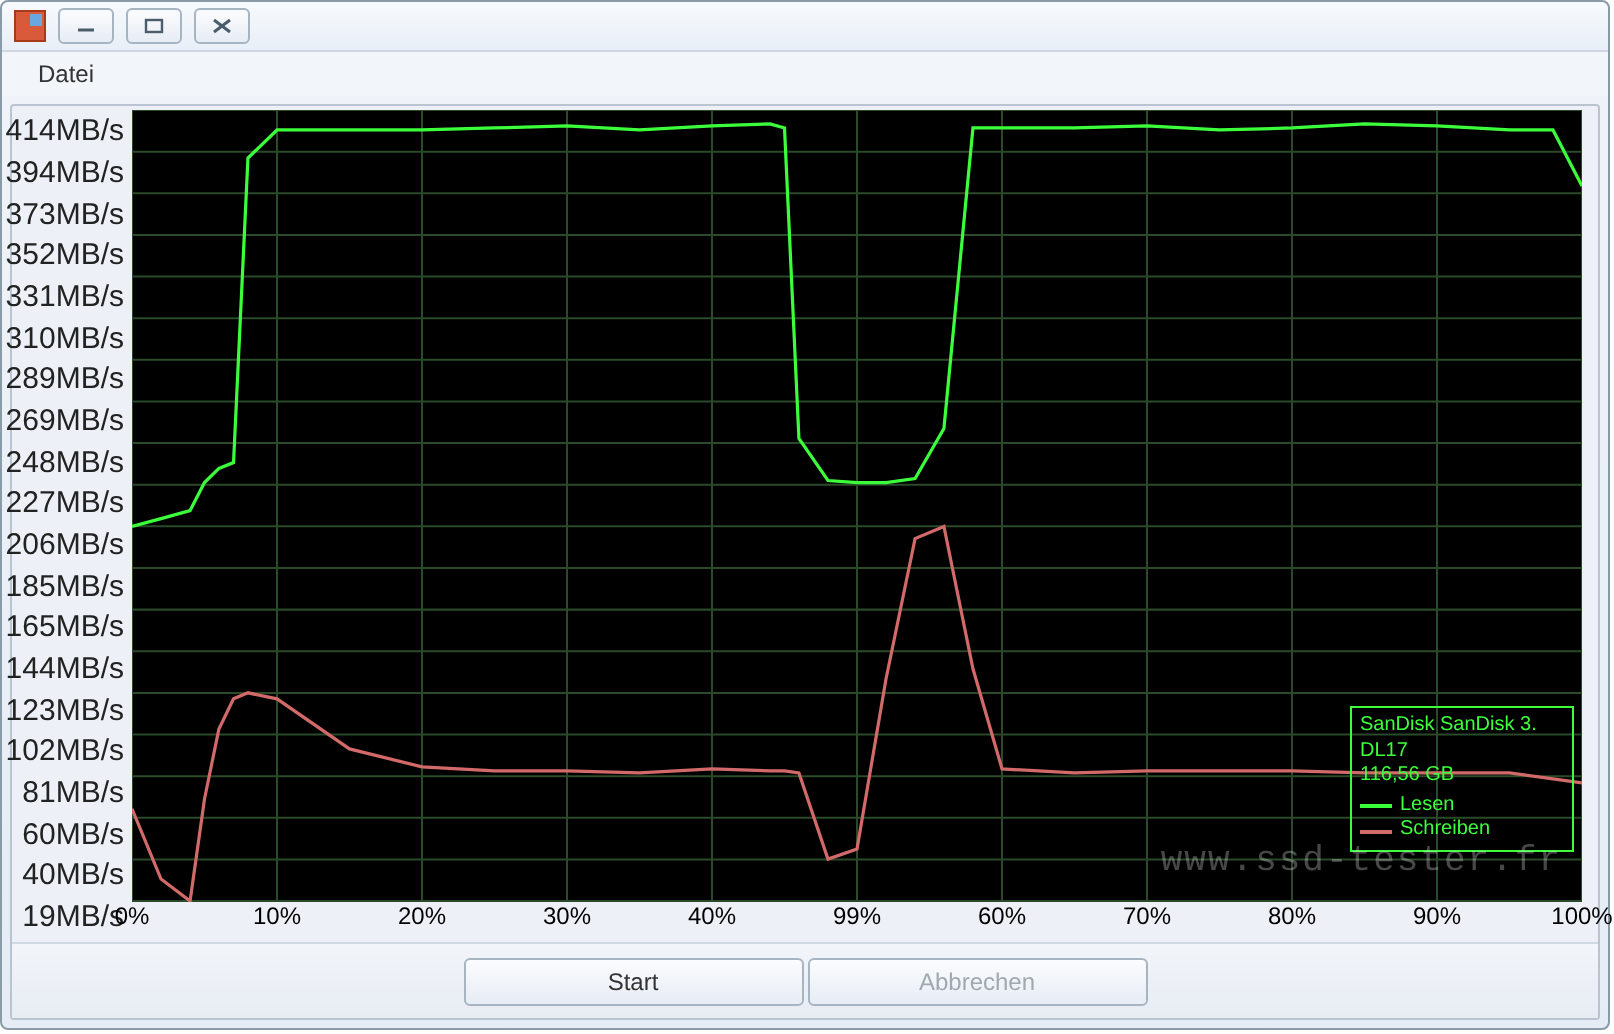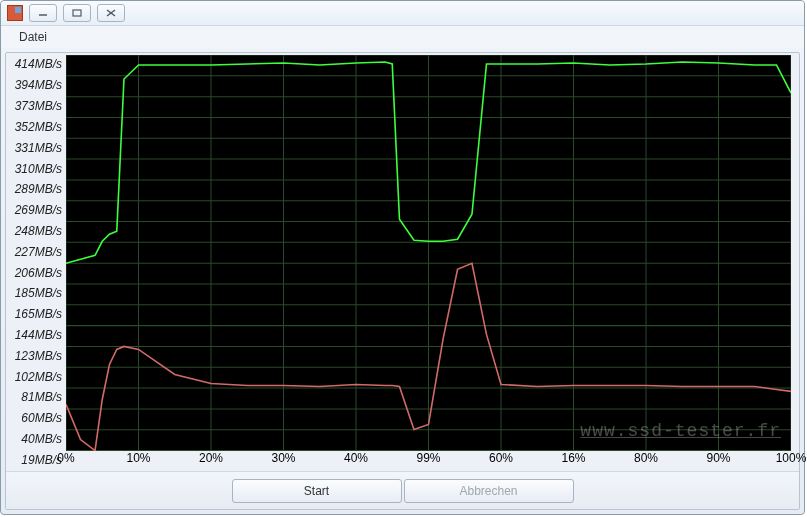--- a/index.html
+++ b/index.html
@@ -91,22 +91,21 @@
   }
   .y-axis {
     width: 58px;
     position: relative;
     display: flex;
     flex-direction: column;
     justify-content: space-between;
     align-items: flex-end;
     padding: 2px 4px 2px 0;
     color: #222;
-    font-size: 12px;
-    font-style: italic;
+    font-size: 15px;
   }
   .plot-col {
     flex: 1;
     display: flex;
     flex-direction: column;
   }
   .plot {
     flex: 1;
     background: #000;
     position: relative;
@@ -158,21 +157,20 @@
   }
   .watermark {
     position: absolute;
     right: 10px;
     bottom: 10px;
     color: rgba(255,255,255,0.28);
     font-family: "Courier New", monospace;
     font-size: 18px;
     letter-spacing: 1px;
     pointer-events: none;
-    text-decoration: underline;
   }
 </style>
 </head>
 <body>
 
 <div class="window">
   <div class="titlebar">
     <div class="app-icon"></div>
     <div class="win-btns">
       <div class="win-btn" title="Minimize">
@@ -252,31 +250,44 @@
               <line class="grid-v" x1="289.6" y1="0" x2="289.6" y2="392"></line>
               <line class="grid-v" x1="362" y1="0" x2="362" y2="392"></line>
               <line class="grid-v" x1="434.4" y1="0" x2="434.4" y2="392"></line>
               <line class="grid-v" x1="506.79999999999995" y1="0" x2="506.79999999999995" y2="392"></line>
               <line class="grid-v" x1="579.2" y1="0" x2="579.2" y2="392"></line>
               <line class="grid-v" x1="651.6" y1="0" x2="651.6" y2="392"></line>
               <line class="grid-v" x1="724" y1="0" x2="724" y2="392"></line>
               <path class="read-line" d="M0.0 206.4 L14.5 202.5 L29.0 198.5 L36.2 184.6 L43.4 177.6 L50.7 174.7 L57.9 23.8 L72.4 9.9 L108.6 9.9 L144.8 9.9 L181.0 8.9 L217.2 7.9 L253.4 9.9 L289.6 7.9 L318.6 6.9 L325.8 8.9 L333.0 162.8 L347.5 183.6 L362.0 184.6 L376.5 184.6 L391.0 182.6 L405.4 157.8 L419.9 8.9 L434.4 8.9 L470.6 8.9 L506.8 7.9 L543.0 9.9 L579.2 8.9 L615.4 6.9 L651.6 7.9 L687.8 9.9 L709.5 9.9 L724.0 37.7 "></path>
               <path class="write-line" d="M0.0 346.3 L14.5 381.1 L29.0 392.0 L36.2 341.4 L43.4 306.7 L50.7 291.8 L57.9 288.8 L72.4 291.8 L108.6 316.6 L144.8 325.5 L181.0 327.5 L217.2 327.5 L253.4 328.5 L289.6 326.5 L318.6 327.5 L325.8 327.5 L333.0 328.5 L347.5 371.2 L362.0 366.2 L376.5 281.8 L391.0 212.4 L405.4 206.4 L419.9 276.9 L434.4 326.5 L470.6 328.5 L506.8 327.5 L543.0 327.5 L579.2 327.5 L615.4 328.5 L651.6 328.5 L687.8 328.5 L709.5 331.5 L724.0 333.4 "></path>
             </svg>
+          <div class="legend">
+            <div>SanDisk SanDisk 3.</div>
+            <div>DL17</div>
+            <div style="margin-bottom:2px;">116,56 GB</div>
+            <div class="row">
+              <span class="swatch read"></span>
+              <span>Lesen</span>
+            </div>
+            <div class="row">
+              <span class="swatch write"></span>
+              <span>Schreiben</span>
+            </div>
+          </div>
           <div class="watermark">www.ssd-tester.fr</div>
         </div>
         <div class="tick-wrap" id="x-axis">
             <span class="x-tick" style="left: 0%;">0%</span>
             <span class="x-tick" style="left: 10%;">10%</span>
             <span class="x-tick" style="left: 20%;">20%</span>
             <span class="x-tick" style="left: 30%;">30%</span>
             <span class="x-tick" style="left: 40%;">40%</span>
             <span class="x-tick" style="left: 50%;">99%</span>
             <span class="x-tick" style="left: 60%;">60%</span>
-            <span class="x-tick" style="left: 70%;">16%</span>
+            <span class="x-tick" style="left: 70%;">70%</span>
             <span class="x-tick" style="left: 80%;">80%</span>
             <span class="x-tick" style="left: 90%;">90%</span>
             <span class="x-tick" style="left: 100%;">100%</span>
           </div>
       </div>
     </div>
 
     <div class="button-row">
       <button class="btn">Start</button>
       <button class="btn" disabled="">Abbrechen</button>

